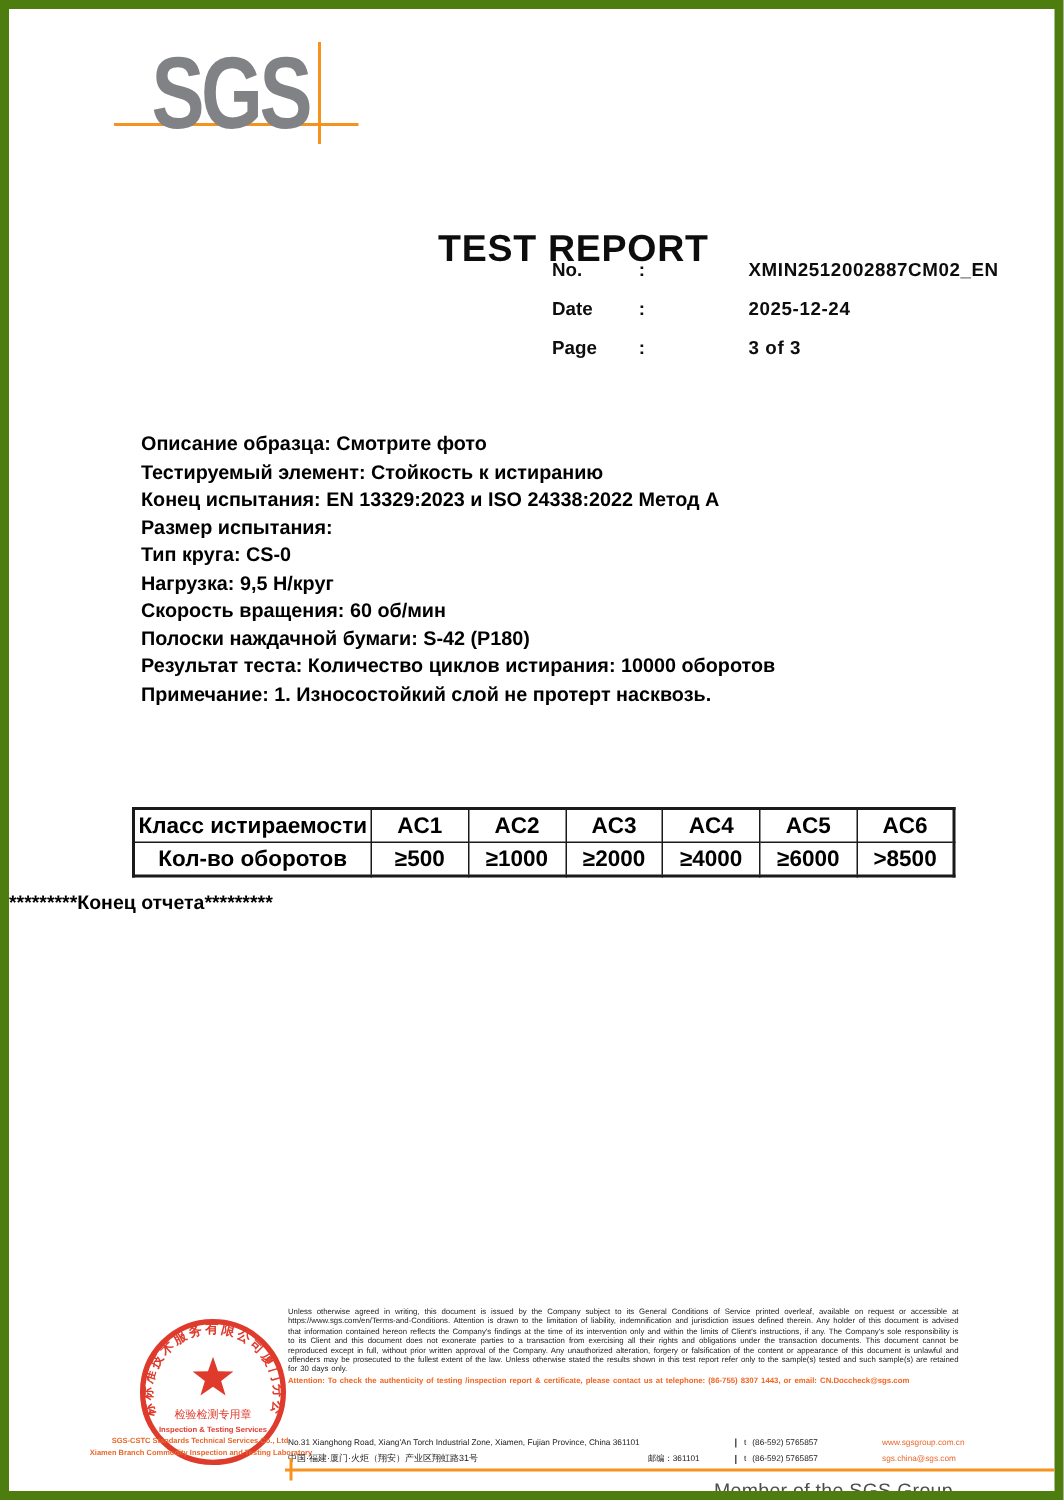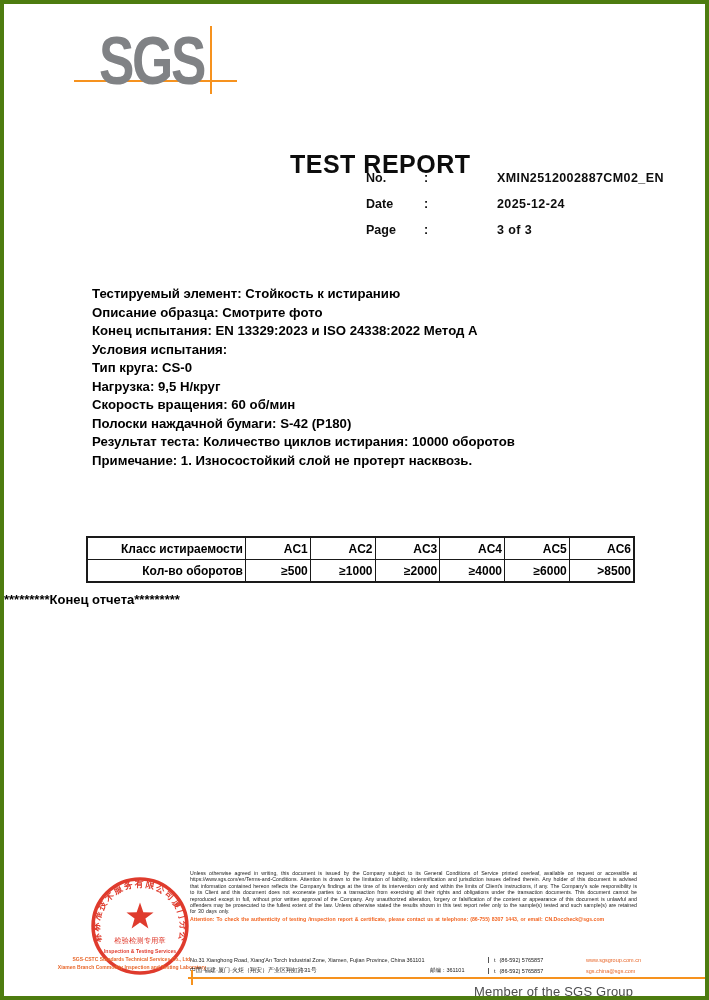--- a/index.html
+++ b/index.html
@@ -1,18 +1,18 @@
 <!DOCTYPE html>
 <html><head>
 <meta charset="utf-8">
 <style>
   html,body{margin:0;padding:0;background:#9c9c9c;}
   .page{
     position:relative;width:709px;height:1000px;margin:0 auto;
-    background:#ffffff;border:4px solid #4d7c0f;box-sizing:border-box;
+    background:#ffffff;border:6px solid #4d7c0f;box-sizing:border-box;
     font-family:"Liberation Sans",sans-serif;color:#111;overflow:hidden;
   }
   
   .logo-text{
     position:absolute;left:95px;top:22px;font-size:68px;line-height:68px;
     font-weight:800;color:#808285;letter-spacing:-3px;
     transform:scaleX(0.78);transform-origin:left top;
   }
   .logo-hline{position:absolute;left:70px;top:76px;width:163px;height:2px;background:#F6921E;}
   .logo-vline{position:absolute;left:206px;top:22px;width:2px;height:68px;background:#F6921E;}
@@ -21,22 +21,22 @@
   .meta{position:absolute;left:362px;top:167px;font-size:12.5px;font-weight:700;color:#0d0d0d;}
   .meta-row{display:flex;margin-bottom:12px;line-height:14px;gap:20px;}
   .meta-label{width:33px;}
   .meta-colon{width:14px;text-align:center;}
   .meta-value{letter-spacing:0.4px;margin-left:44px;}
   
   .body-block{position:absolute;left:88px;top:281px;width:560px;font-size:13.2px;line-height:18.5px;font-weight:600;color:#000;}
   
   .rtable{position:absolute;left:82px;top:532px;width:549px;border-collapse:collapse;table-layout:fixed;}
   .rtable td{
-    border:1.5px solid #1a1a1a;height:21px;text-align:right;vertical-align:middle;
-    font-size:12px;font-weight:700;color:#000;padding:0 2px;
+    border:1.5px solid #1a1a1a;height:21px;text-align:center;vertical-align:middle;
+    font-size:15px;font-weight:700;color:#000;padding:0 2px;
   }
   .rtable td.c1{width:153px;}
   .rtable{border:2px solid #1a1a1a;}
   
   .end-note{position:absolute;left:0;top:588px;width:709px;font-size:13px;font-weight:700;color:#000;}
   
   .stamp{position:absolute;left:85px;top:871px;width:102px;height:102px;opacity:0.92;}
   .stamp-company{
     position:absolute;left:52px;top:952px;width:152px;text-align:center;
     font-size:5px;line-height:7.5px;font-weight:700;color:#E8682C;
@@ -82,24 +82,24 @@
       <span class="meta-value">2025-12-24</span>
     </div>
     <div class="meta-row">
       <span class="meta-label">Page</span>
       <span class="meta-colon">:</span>
       <span class="meta-value">3 of 3</span>
     </div>
   </div>
 
   <div class="body-block">
+    <div>Описание образца: Смотрите фото</div>
     <div>Тестируемый элемент: Стойкость к истиранию</div>
-    <div>Описание образца: Смотрите фото</div>
     <div>Конец испытания: EN 13329:2023 и ISO 24338:2022 Метод A</div>
-    <div>Условия испытания:</div>
+    <div>Размер испытания:</div>
     <div>Тип круга: CS-0</div>
     <div>Нагрузка: 9,5 Н/круг</div>
     <div>Скорость вращения: 60 об/мин</div>
     <div>Полоски наждачной бумаги: S-42 (P180)</div>
     <div>Результат теста: Количество циклов истирания: 10000 оборотов</div>
     <div>Примечание: 1. Износостойкий слой не протерт насквозь.</div>
   </div>
 
   <table class="rtable">
     <tbody>

